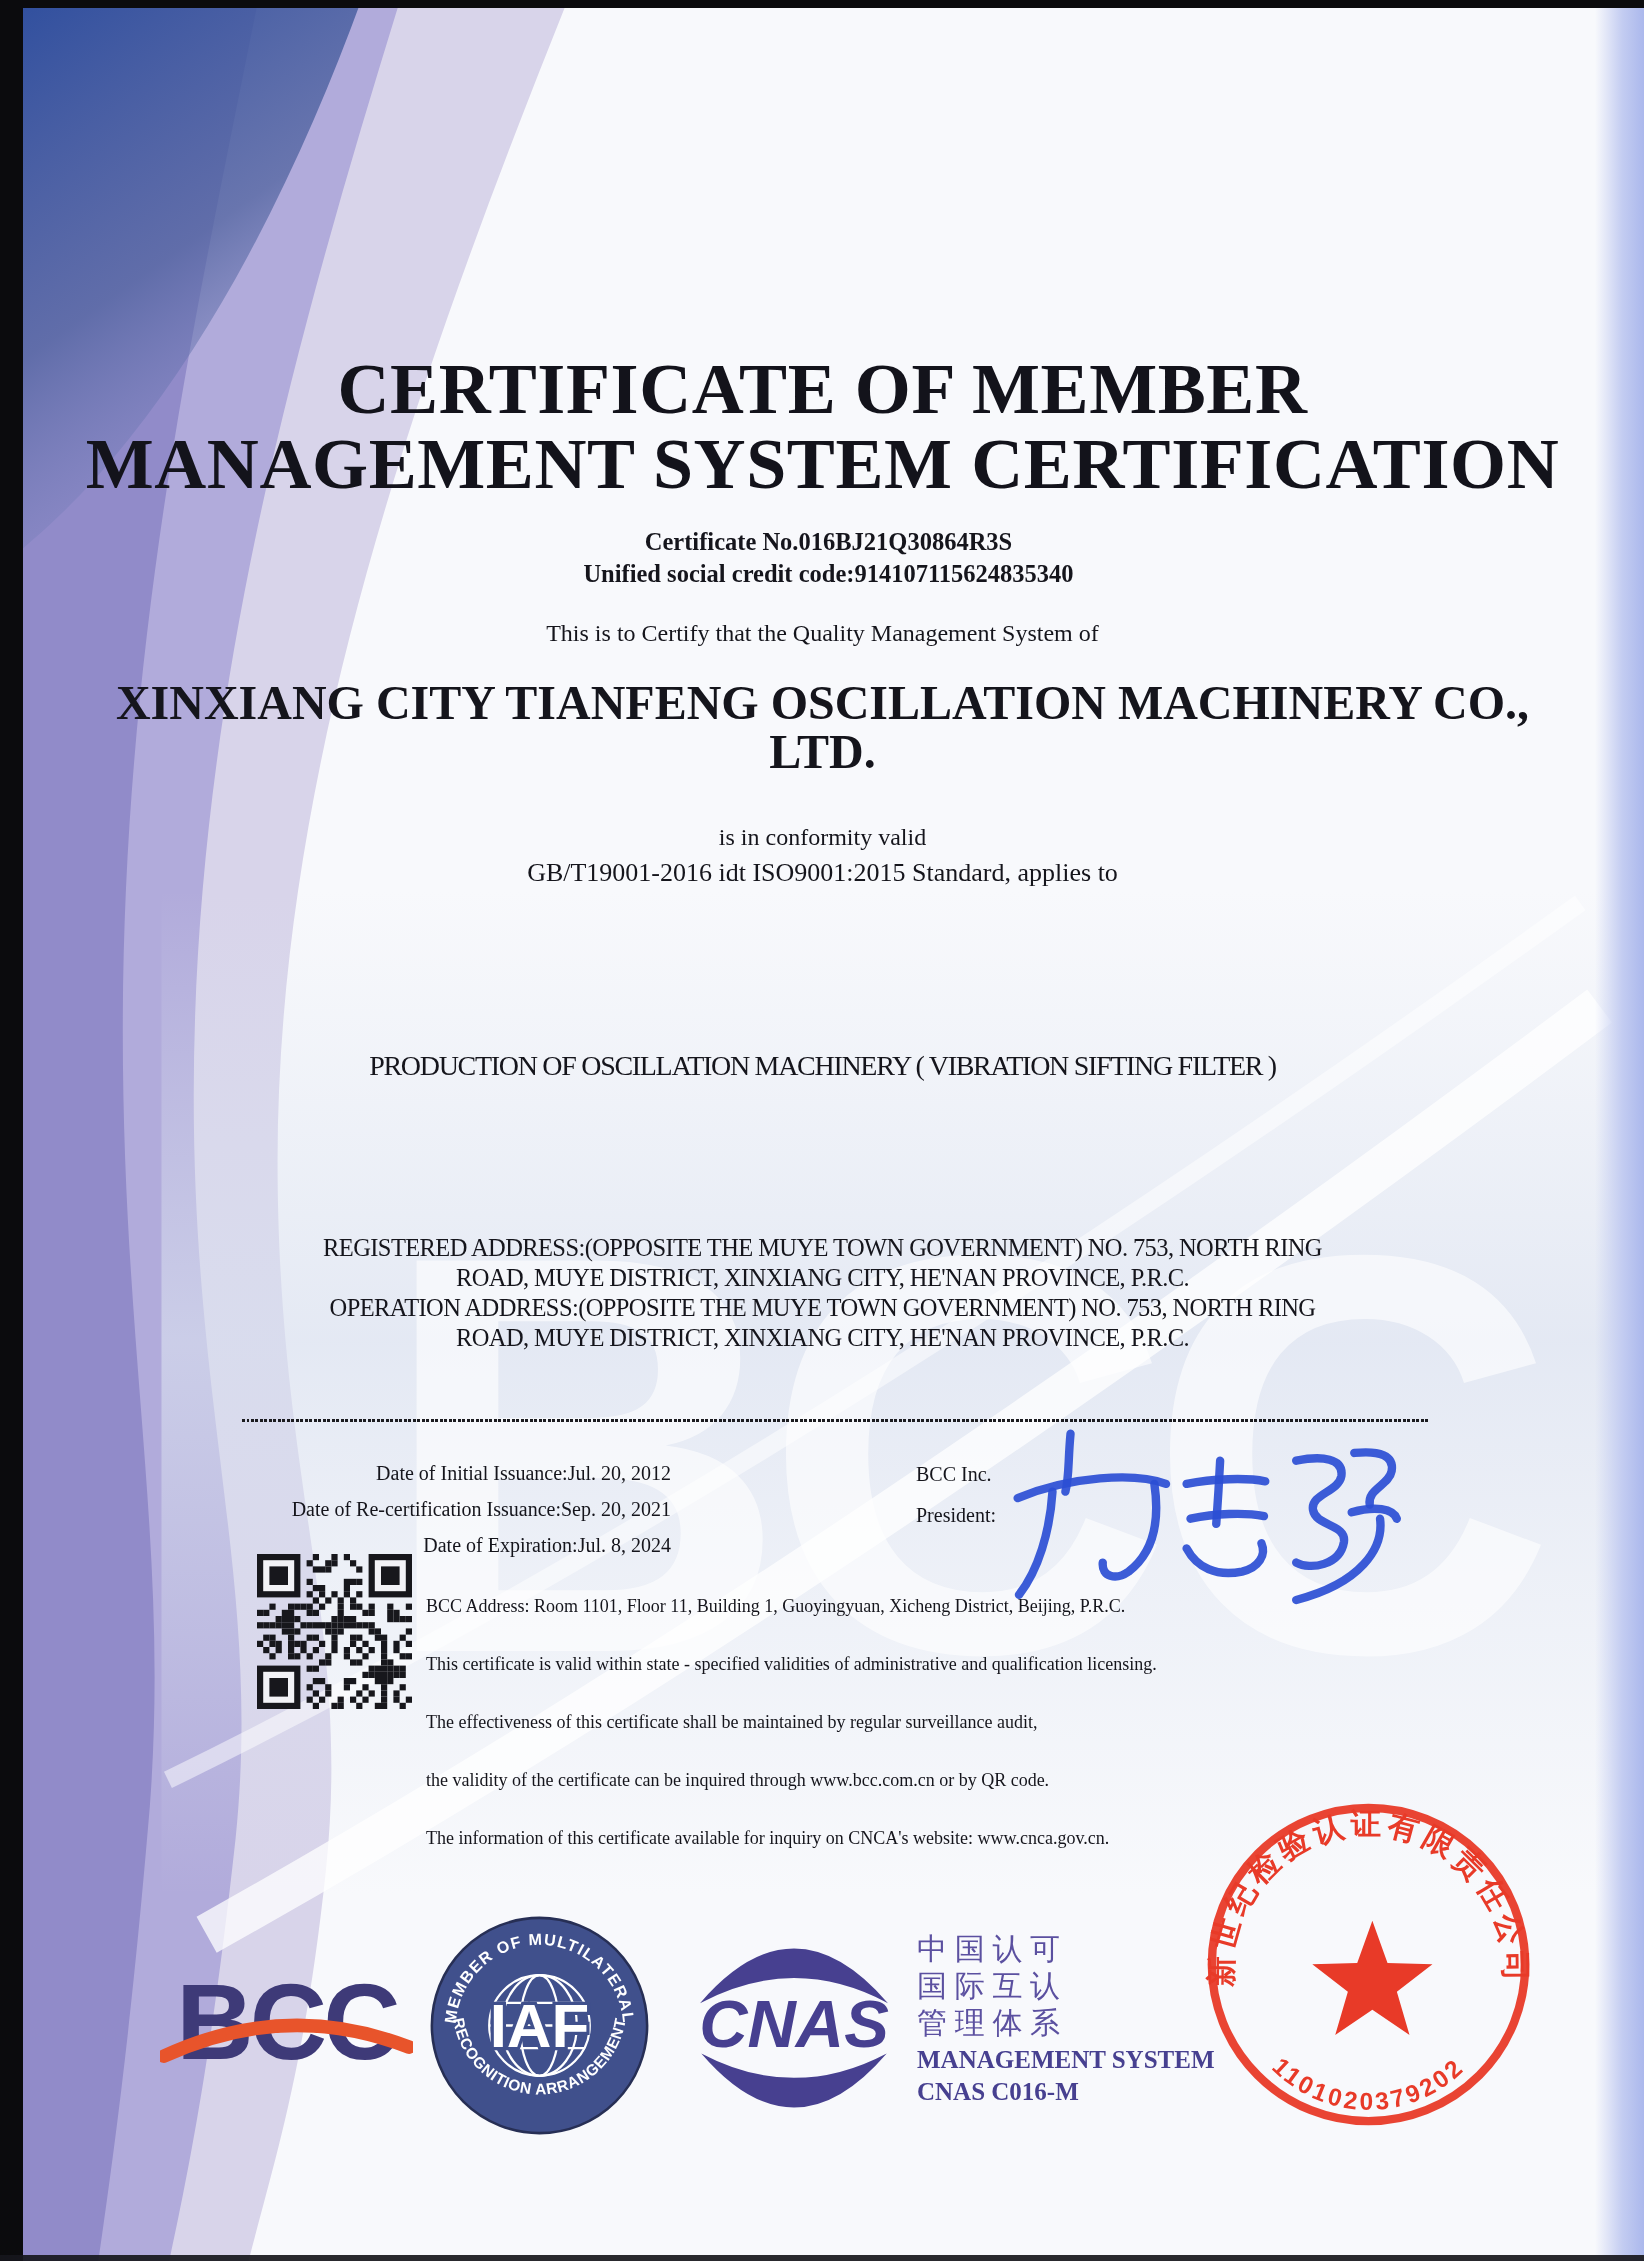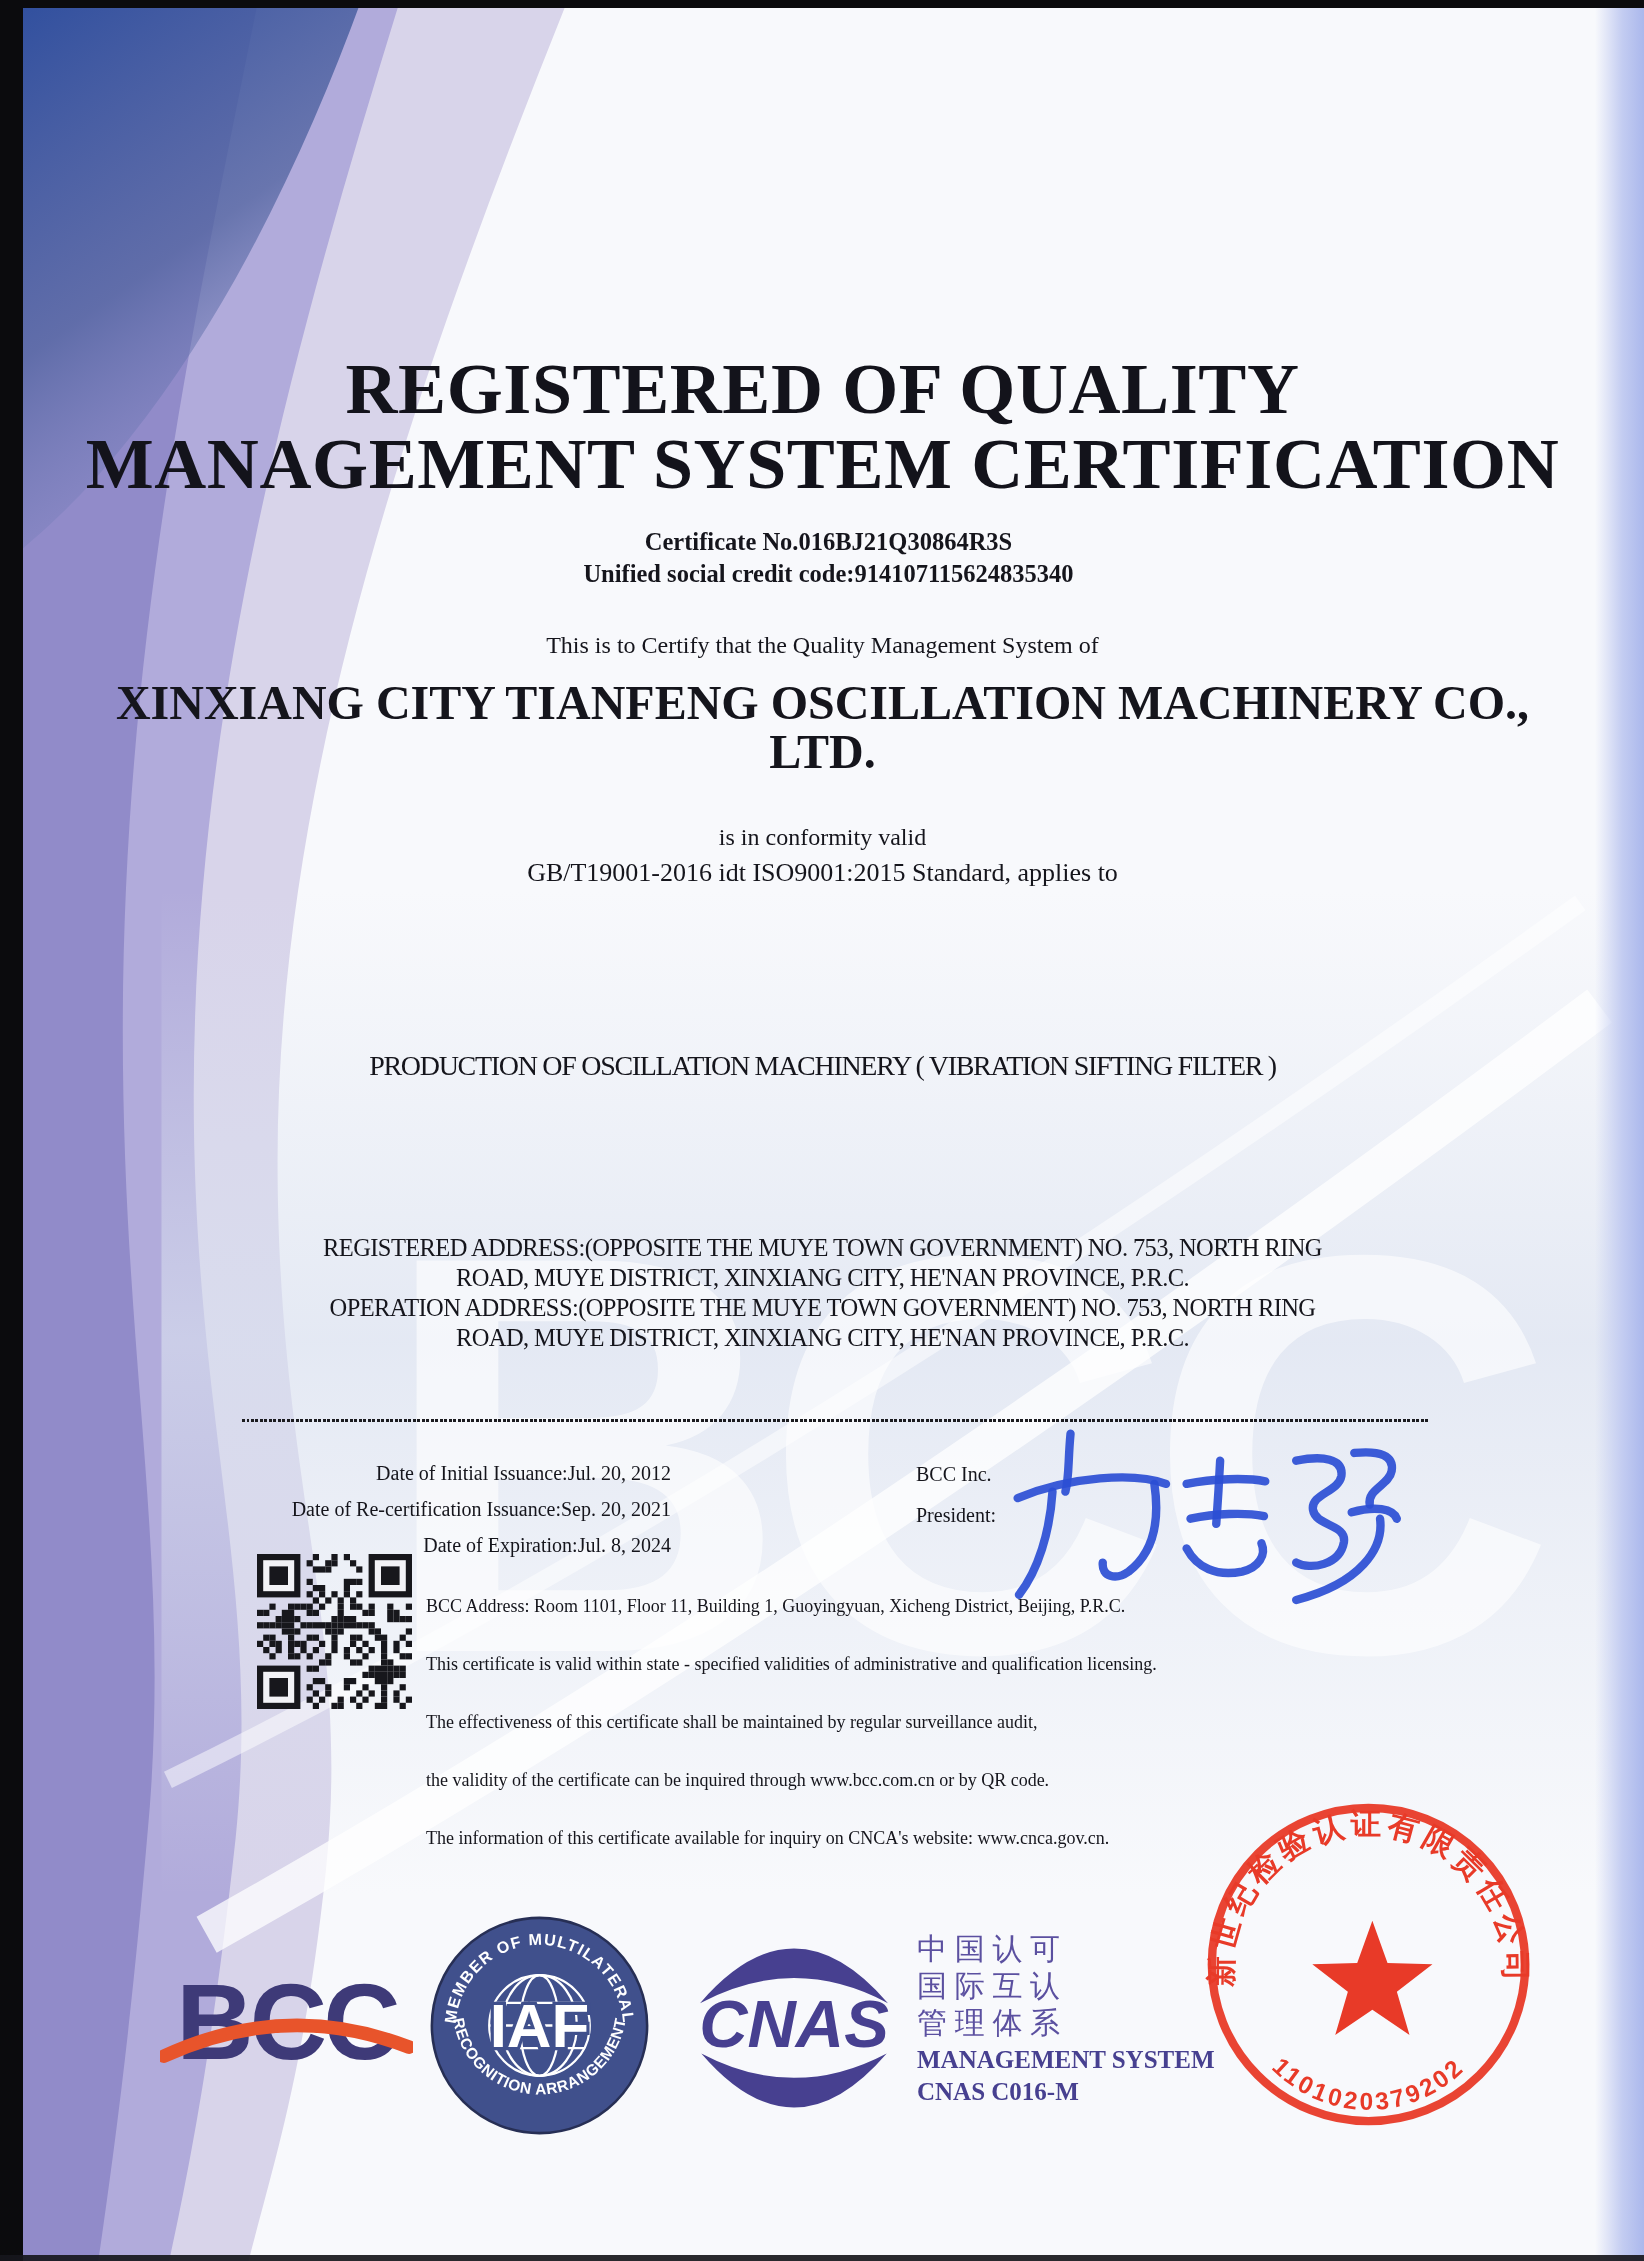--- a/index.html
+++ b/index.html
@@ -15,21 +15,21 @@
   
   .edge-left{left:0;top:0;bottom:0;width:23px;background:#0b0b0d;z-index:6;}
   .edge-top{left:0;top:0;width:1645px;height:8.4px;background:#0b0b0d;z-index:6;}
   .edge-bottom{left:0;bottom:0;width:1645px;height:5.8px;background:#17171c;opacity:.92;z-index:6;}
   .band-right{right:0;top:0;bottom:0;width:50px;z-index:5;
     background:linear-gradient(90deg, rgba(201,210,242,0) 0%, #c3ccf1 55%, #aab7ec 100%);}
 
   
   .title{top:352px; font-size:72px; line-height:75px; font-weight:bold; letter-spacing:0.6px; color:#13131b; z-index:3;}
   .certno{top:526px; font-size:24.5px; line-height:32px; font-weight:bold; z-index:3;margin-left:6px;}
-  .certify{top:620px; font-size:24px; z-index:3;margin-top:12px;}
+  .certify{top:620px; font-size:24px; z-index:3;}
   .company{top:678px; font-size:48px; line-height:49px; font-weight:bold; z-index:3;}
   .conformity{top:824px; font-size:24px; z-index:3;}
   .standard{top:858px; font-size:26px; z-index:3;}
   .scope{top:1050px; font-size:28px; letter-spacing:-1.3px; font-weight:500; z-index:3;}
   .addresses{top:1233px; font-size:24.5px; line-height:30px; letter-spacing:-0.6px; font-weight:500; z-index:3;}
   .addresses div{white-space:nowrap;}
 
   .dotted-rule{left:242px; top:1419px; width:1187px; height:3.2px; z-index:3;
     background:repeating-linear-gradient(90deg,#1b1b1f 0 2.6px, rgba(0,0,0,0) 2.6px 4.5px);}
 
@@ -82,21 +82,21 @@
       <path d="M 260,2760 Q 1200,2300 2450,1400" stroke="rgba(255,255,255,0.5)" stroke-width="28" fill="none"></path>
     </g>
   </svg>
 
   <div class="abs band-right"></div>
   <div class="abs edge-top"></div>
   <div class="abs edge-left"></div>
   <div class="abs edge-bottom"></div>
 
   <div class="abs centered title">
-    <div>REGISTERED OF QUALITY</div>
+    <div>CERTIFICATE OF MEMBER</div>
     <div>MANAGEMENT SYSTEM CERTIFICATION</div>
   </div>
 
   <div class="abs centered certno">
     <div>Certificate No.016BJ21Q30864R3S</div>
     <div>Unified social credit code:914107115624835340</div>
   </div>
 
   <div class="abs centered certify">This is to Certify that the Quality Management System of</div>
 

